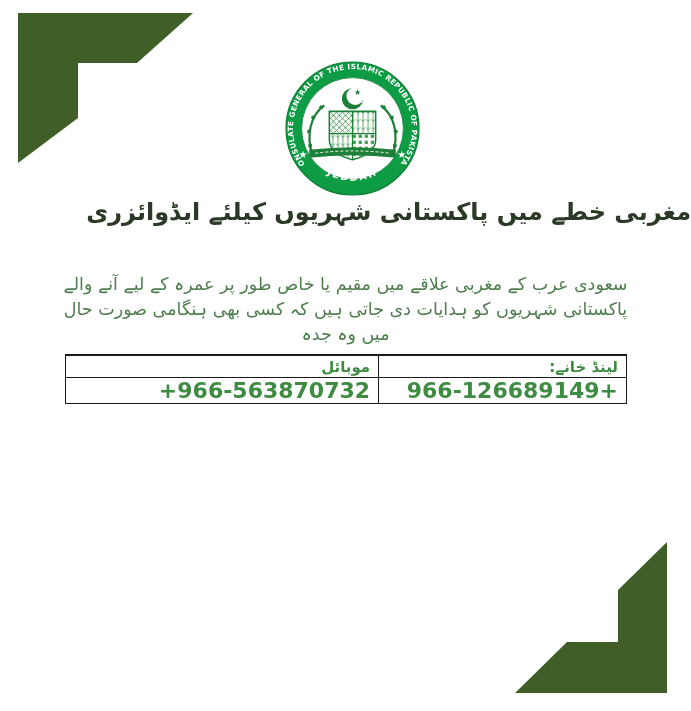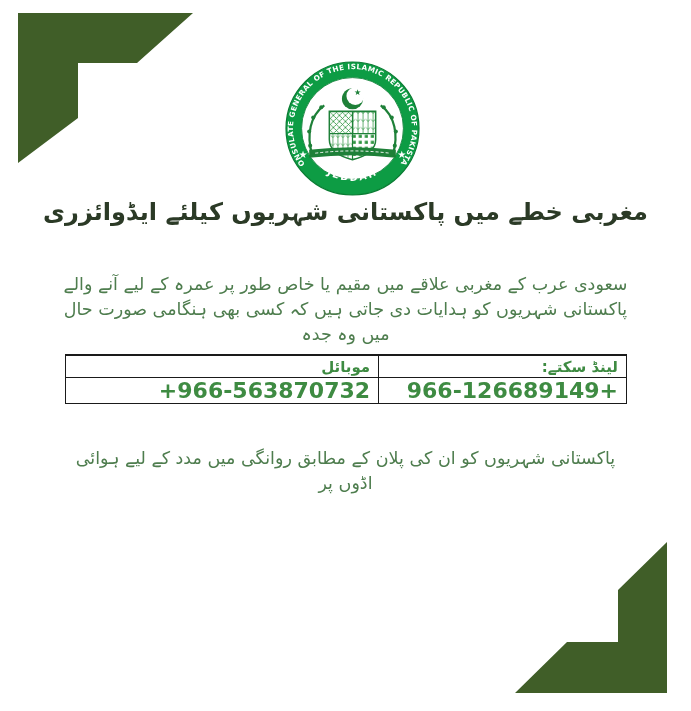--- a/index.html
+++ b/index.html
@@ -23,21 +23,21 @@
   .ring{fill:var(--emblem_green);stroke:var(--emblem_dark_green);stroke-width:1.2;}
   .ring-inner{fill:#ffffff;stroke:var(--emblem_dark_green);stroke-width:0.8;}
   .ring-txt{fill:#ffffff;font-weight:bold;font-size:7.2px;letter-spacing:0.35px;}
   .city-txt{fill:#ffffff;font-weight:bold;font-size:9.5px;letter-spacing:2px;}
   .star{fill:#ffffff;font-size:10px;}
   .g-art{fill:var(--emblem_art_green);}
   .g-line{stroke:var(--emblem_art_green);fill:none;}
   .g-white{fill:#ffffff;}
   
   .heading{
-    top:195px;left:0;width:691px;text-align:center;direction:rtl;
+    top:195px;left:0;width:691px;text-align:right;direction:rtl;
     color:var(--heading_text);font-size:24px;font-weight:bold;line-height:34px;
   }
   
   .para{
     left:58px;width:575px;text-align:center;direction:rtl;
     color:var(--body_text);font-size:17.5px;line-height:25px;
   }
   #para1{top:272px;}
   #para2{top:446px;}
   
@@ -132,26 +132,25 @@
 
 <div id="para1" class="abs para">
   <div>سعودی عرب کے مغربی علاقے میں مقیم یا خاص طور پر عمرہ کے لیے آنے والے</div>
   <div>پاکستانی شہریوں کو ہدایات دی جاتی ہیں کہ کسی بھی ہنگامی صورت حال میں وہ جدہ</div>
 </div>
 
 <table id="contact-table" class="abs">
   <thead>
     <tr>
       <td class="mobile hdr" dir="rtl">موبائل</td>
-      <td class="landline hdr">لینڈ سکتے:</td>
+      <td class="landline hdr">لینڈ خانے:</td>
     </tr>
   </thead>
   <tbody>
     <tr>
       <td class="mobile num">+966-563870732</td>
       <td class="landline num">+966-126689149</td>
     </tr>
   </tbody>
 </table>
 
 <div id="para2" class="abs para">
-  <div>پاکستانی شہریوں کو ان کی پلان کے مطابق روانگی میں مدد کے لیے ہوائی اڈوں پر</div>
 </div>
 
 </body></html>

